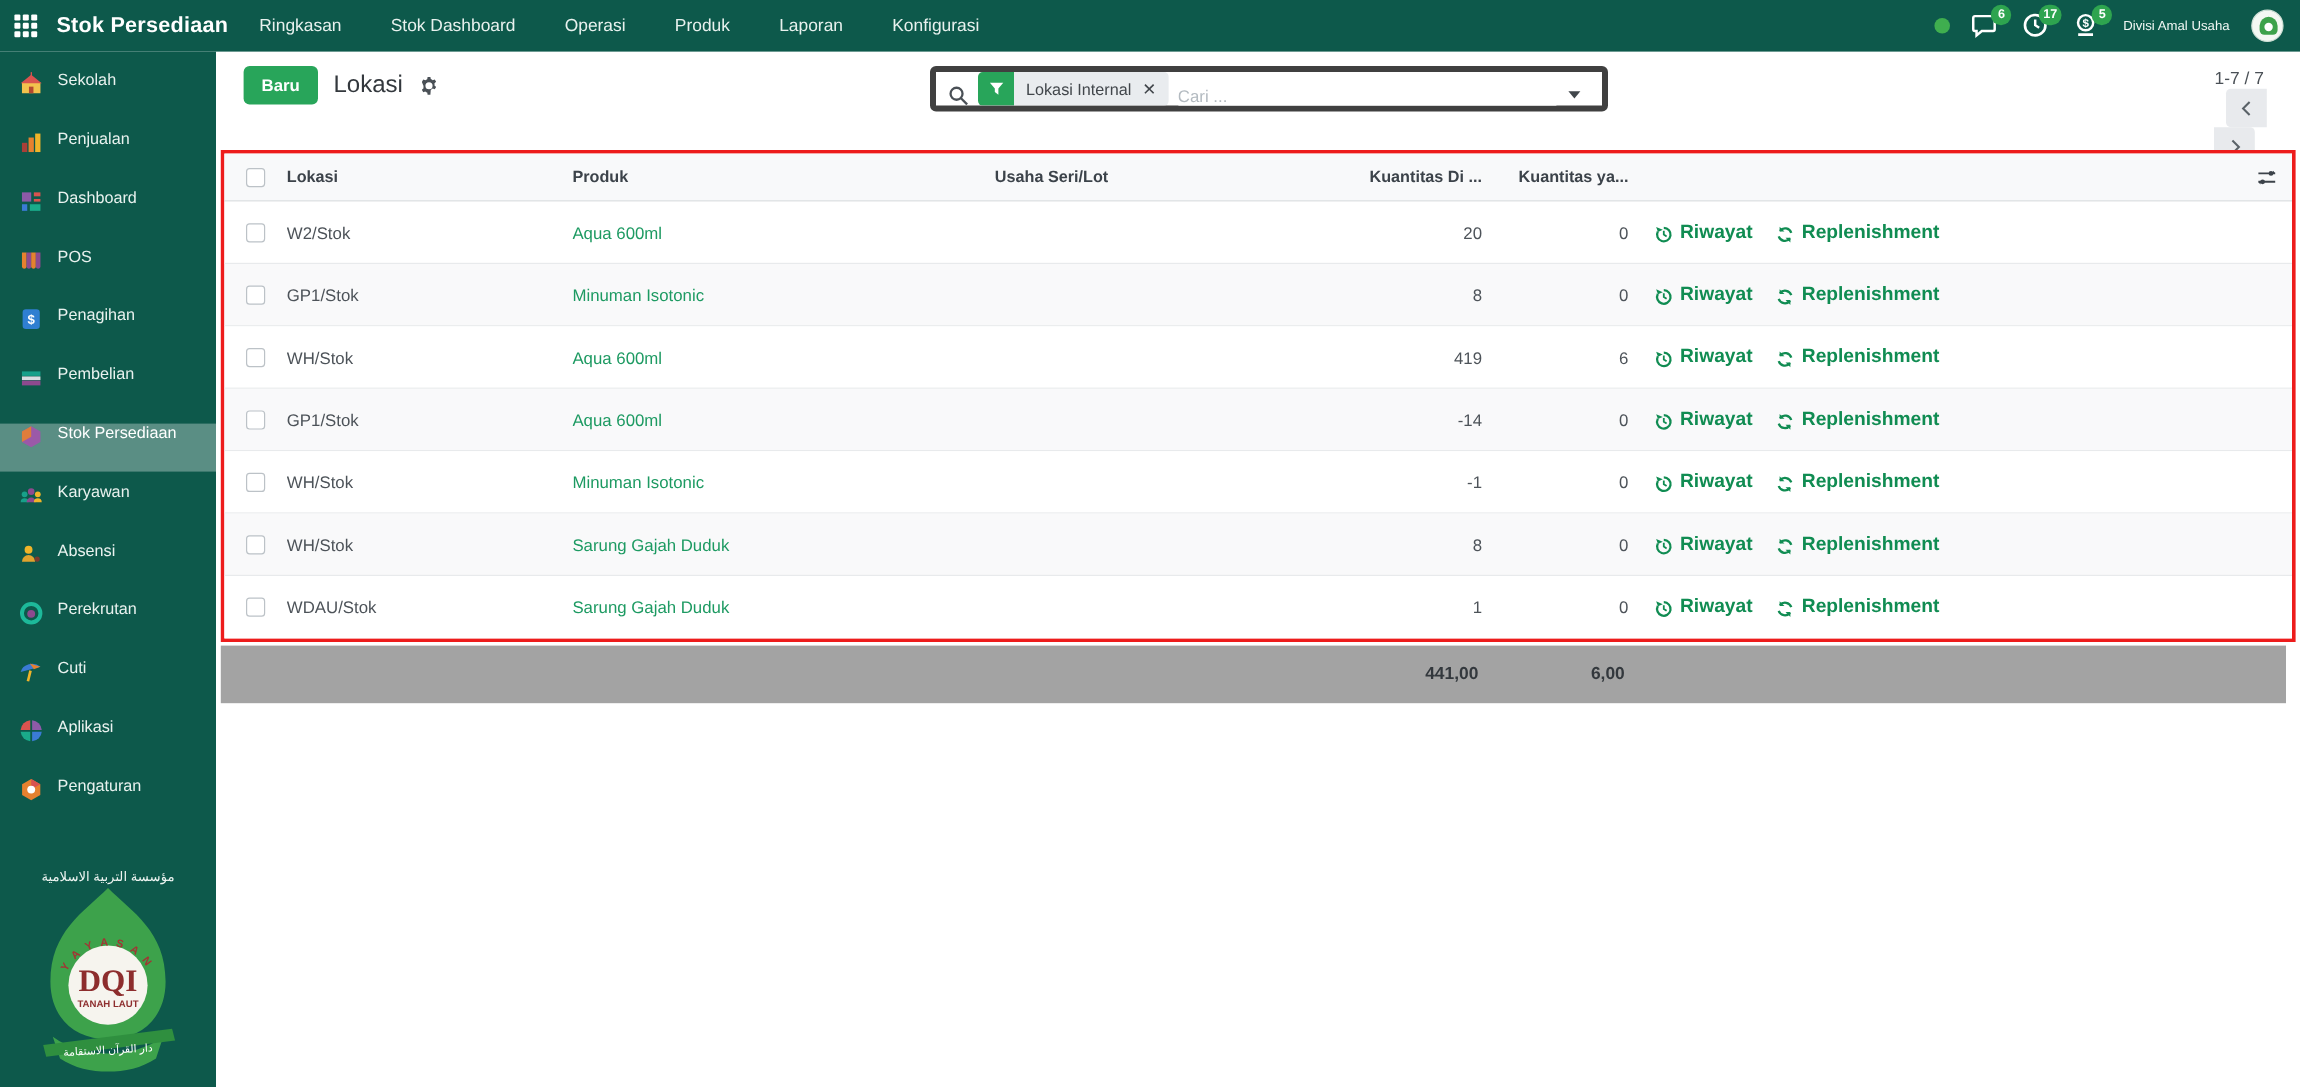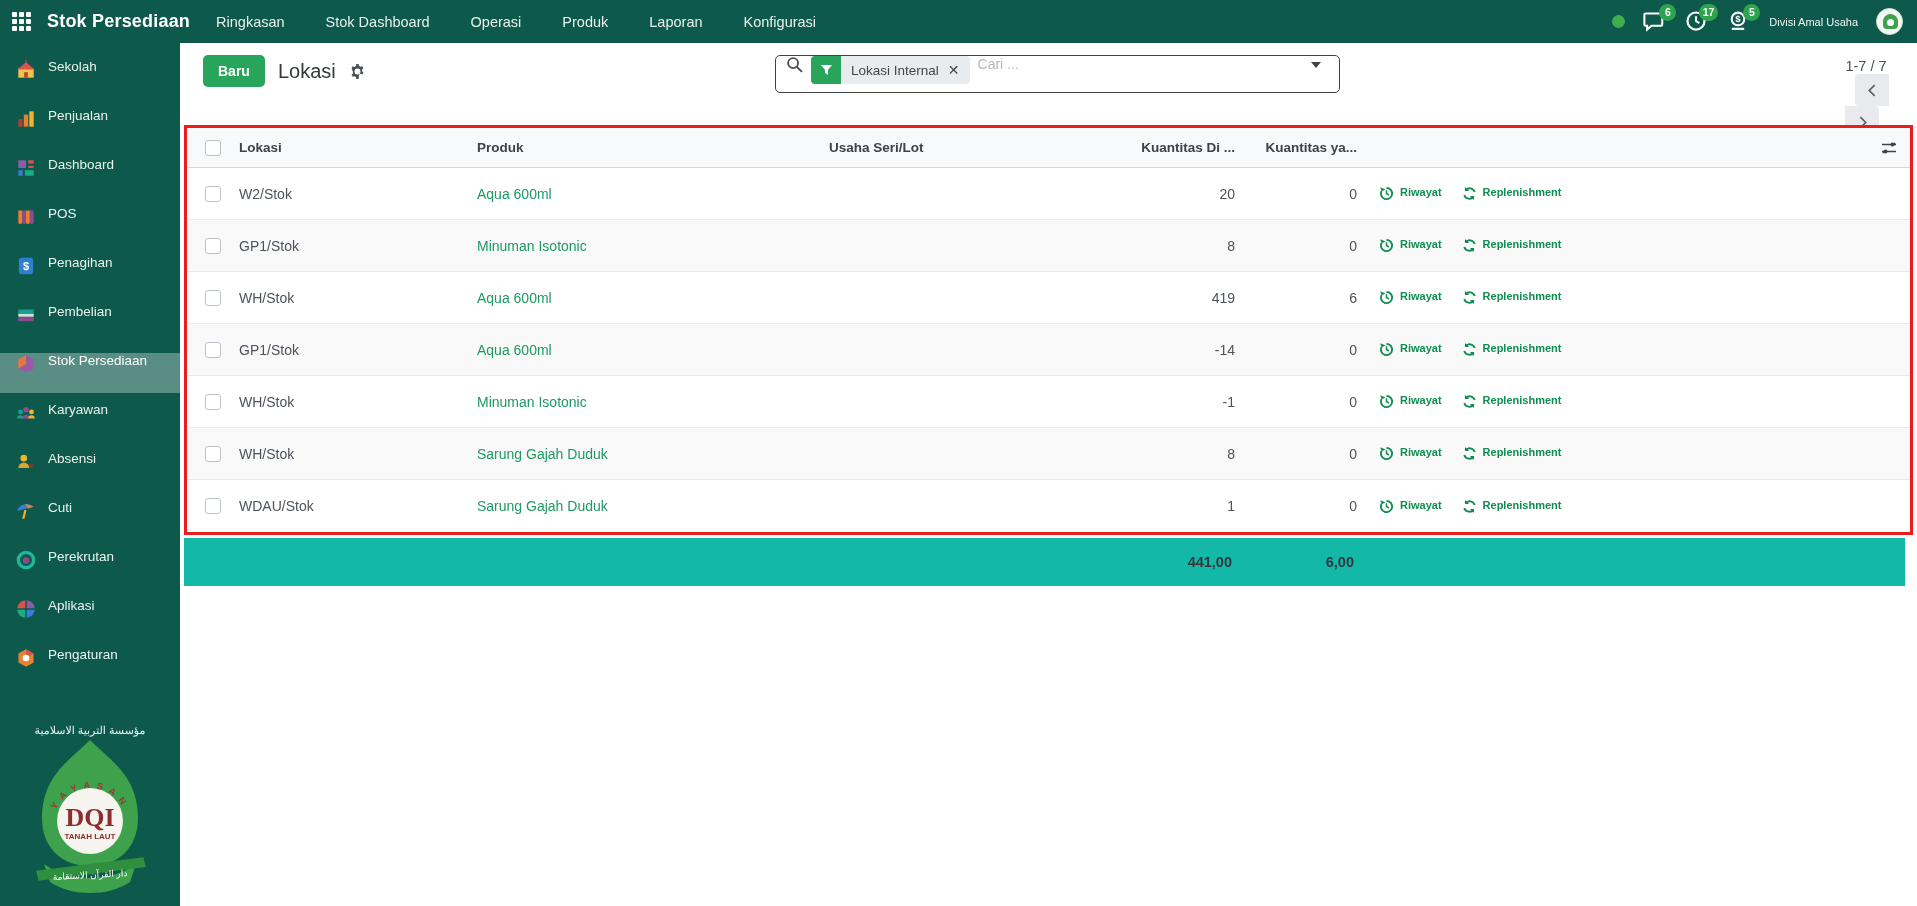--- a/index.html
+++ b/index.html
@@ -46,22 +46,22 @@
   
   .control-panel { position:relative; height:75px; }
   .cp-left { position:absolute; left:23px; top:12px; display:flex; align-items:center; gap:13px; }
   .btn-new { background:#28a55a; color:#fff; font-size:14px; font-weight:bold; border:none;
              border-radius:5px; padding:8px 15px; cursor:pointer; }
   .cp-title { font-size:20px; color:#33383d; font-weight:400; }
   .cp-gear { width:17px; height:17px; color:#4a5056; cursor:pointer; }
   .cp-gear svg { width:17px; height:17px; }
 
   .searchbar { position:absolute; left:595px; top:12px; width:565px; height:38px;
-               border:1px solid #404040; border-radius:5px; background:#fff;
-               display:flex; align-items:flex-start; padding:0 8px 0 10px; }
+               border:5px solid #404040; border-radius:5px; background:#fff;
+               display:flex; align-items:flex-end; padding:0 8px 0 10px; }
   .search-mag { width:17px; height:17px; color:#4a5056; margin-right:8px; flex:0 0 auto; }
   .search-mag svg { width:17px; height:17px; }
   .facet { display:flex; align-items:stretch; height:28px; border-radius:4px; overflow:hidden;
            margin-right:8px; flex:0 0 auto; }
   .facet-ico { width:30px; background:#28a55a; display:flex; align-items:center; justify-content:center; }
   .facet-ico svg { width:13px; height:13px; color:#fff; }
   .facet-body { background:#e9ecef; display:flex; align-items:center; gap:9px; padding:0 10px; }
   .facet-label { font-size:13.5px; color:#41464b; white-space:nowrap; }
   .facet-x { font-size:14px; color:#41464b; cursor:pointer; line-height:1; }
   .search-input { flex:1; border:none; outline:none; font-size:14px; color:#41464b;
@@ -96,28 +96,28 @@
         overflow:hidden; text-overflow:ellipsis; }
   .num { text-align:right; padding-right:6px; }
   .trow { height:52px; border-bottom:1px solid #e8eaec; background:#fff; }
   .tbody .trow:nth-child(even) { background:#f9f9fa; }
   .tbody .trow:last-child { border-bottom:none; }
   .cell { font-size:14px; color:#4d5359; white-space:nowrap; overflow:hidden; }
   .cb-cell { display:flex; justify-content:center; }
   .checkbox { width:16px; height:16px; border:1px solid #bcc2c7; border-radius:3px; background:#fff; cursor:pointer; }
   .prod-link { color:#1d9a62; cursor:pointer; }
   .actions-cell { display:flex; align-items:center; gap:20px; padding-left:16px; }
-  .row-action { display:flex; align-items:flex-start; gap:6px; color:#108c52; font-size:11px;
+  .row-action { display:flex; align-items:flex-end; gap:6px; color:#108c52; font-size:16px;
                 font-weight:bold; cursor:pointer; white-space:nowrap; }
   .row-action svg { width:15px; height:15px; }
   .cog-col { display:flex; justify-content:flex-end; padding-right:12px; }
   .sliders-ico { width:18px; height:18px; color:#3c434a; cursor:pointer; }
   .sliders-ico svg { width:18px; height:18px; }
 
-  .totals-row { position:absolute; left:4px; right:12px; top:495px; height:48px; background:#14b8a6; }
+  .totals-row { position:absolute; left:4px; right:12px; top:495px; height:48px; background:#a3a3a3; }
   .total-val { font-size:14.5px; font-weight:bold; color:#33383d; }
 </style>
 </head>
 <body>
 
 <header class="navbar">
   <div class="nav-left">
     <div class="apps-grid">
       <i></i>
         <i></i>
@@ -240,32 +240,32 @@
   <div class="side-item">
     <svg viewBox="0 0 20 20">
         <circle cx="8" cy="6.5" r="3" fill="#f0b429"></circle>
         <path d="M3 15.5a5 5 0 0 1 10 0z" fill="#e0a32e"></path>
         <circle cx="14.5" cy="13.5" r="2" fill="#7a3b2e"></circle>
       </svg>
     <span>Absensi</span>
   </div>
   <div class="side-item">
     <svg viewBox="0 0 20 20">
+        <circle cx="10" cy="10" r="7" fill="none" stroke="#1db99a" stroke-width="3"></circle>
+        <circle cx="10" cy="10.5" r="3" fill="#8d4a8f"></circle>
+      </svg>
+    <span>Perekrutan</span>
+  </div>
+  <div class="side-item">
+    <svg viewBox="0 0 20 20">
         <path d="M2 10A9 8 0 0 1 17 6L2 10z" fill="#3a7bd5"></path>
         <path d="M9 3.5L17 6l-5 2z" fill="#e6812f"></path>
         <path d="M9.5 9L7.5 17" stroke="#f0b429" stroke-width="2" fill="none"></path>
       </svg>
     <span>Cuti</span>
-  </div>
-  <div class="side-item">
-    <svg viewBox="0 0 20 20">
-        <circle cx="10" cy="10" r="7" fill="none" stroke="#1db99a" stroke-width="3"></circle>
-        <circle cx="10" cy="10.5" r="3" fill="#8d4a8f"></circle>
-      </svg>
-    <span>Perekrutan</span>
   </div>
   <div class="side-item">
     <svg viewBox="0 0 20 20">
         <path d="M9.3 2a8 8 0 0 0-7.3 7.3h7.3z" fill="#d9534f"></path>
         <path d="M10.7 2v7.3H18A8 8 0 0 0 10.7 2z" fill="#8d5aa8"></path>
         <path d="M2 10.7A8 8 0 0 0 9.3 18v-7.3z" fill="#1aab8a"></path>
         <path d="M10.7 18a8 8 0 0 0 7.3-7.3h-7.3z" fill="#3a7bd5"></path>
       </svg>
     <span>Aplikasi</span>
   </div>

